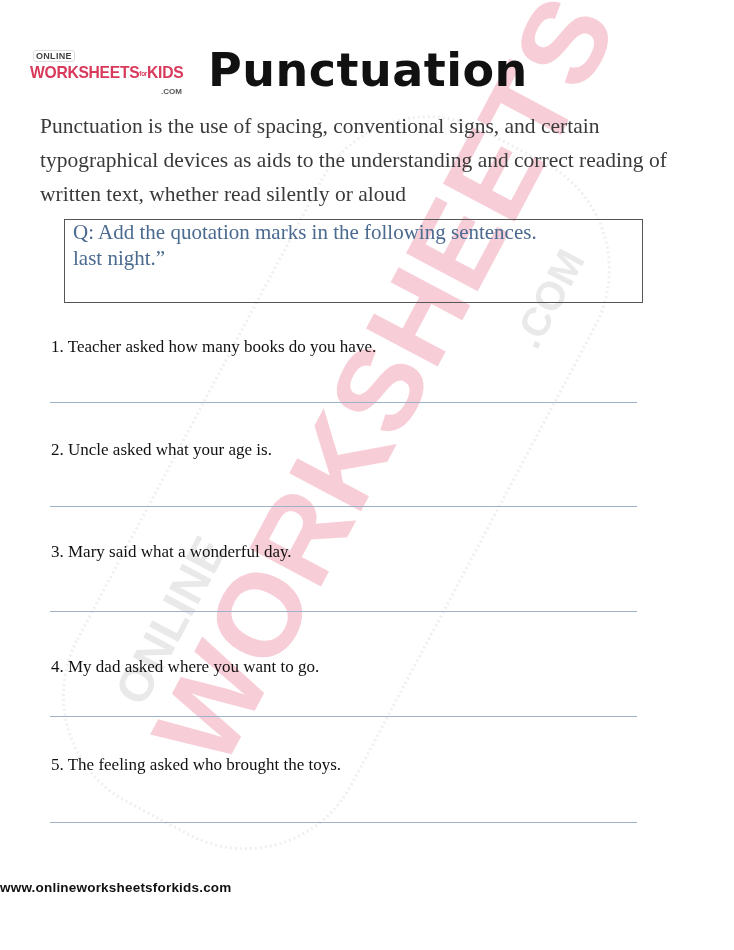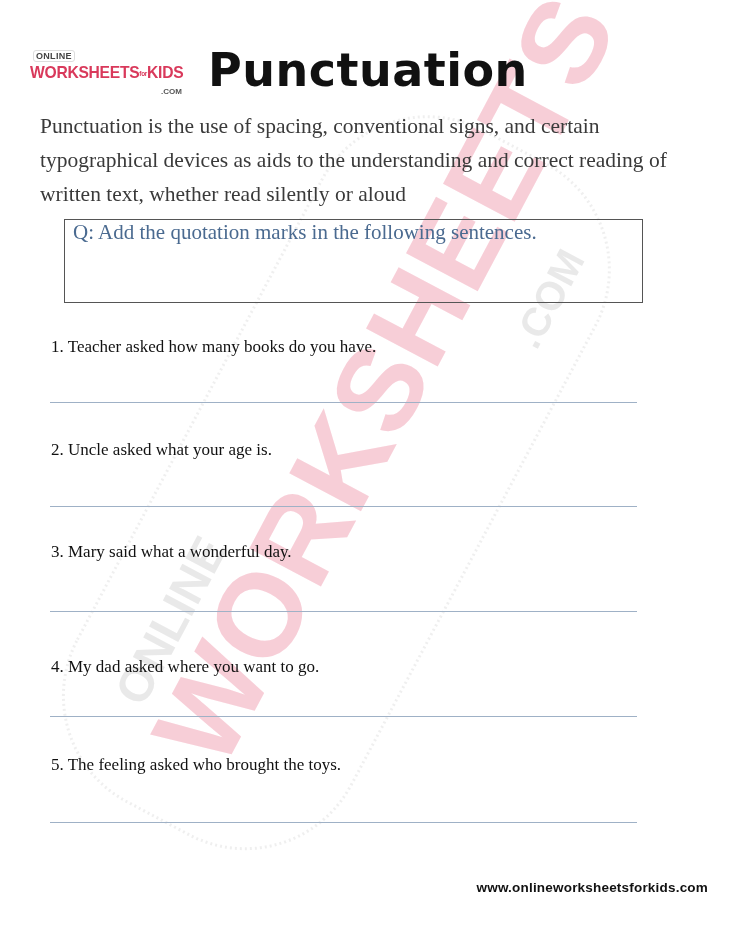--- a/index.html
+++ b/index.html
@@ -17,21 +17,21 @@
 
     .title { position: absolute; left: 208px; top: 40px; font-family: "DejaVu Sans", sans-serif; font-weight: bold; font-size: 46px; color: #111; letter-spacing: 0.5px; line-height: 60px; text-align: right; }
 
     .intro { position: absolute; left: 40px; top: 109px; width: 660px; text-align: left; font-size: 21.5px; line-height: 34px; color: #3a3a3a; }
 
     .qbox { position: absolute; left: 64px; top: 219px; width: 579px; height: 84px; border: 1.3px solid #555; box-sizing: border-box; padding: 0 0 0 8px; font-size: 21px; line-height: 25.5px; color: #4a6a90; }
 
     .question { position: absolute; left: 51px; font-size: 17px; color: #111; line-height: 20px; white-space: nowrap; text-align: center; }
     .answer-line { position: absolute; left: 50px; width: 587px; height: 0; border-top: 1.3px solid #9fb1c6; }
 
-    .footer { position: absolute; left: 0; width: 708px; top: 880px; text-align: right; font-family: "Liberation Sans", sans-serif; font-weight: bold; font-size: 13.5px; color: #111; letter-spacing: 0.2px; }
+    .footer { position: absolute; left: 0; width: 708px; top: 880px; text-align: left; font-family: "Liberation Sans", sans-serif; font-weight: bold; font-size: 13.5px; color: #111; letter-spacing: 0.2px; }
   </style>
 </head>
 <body>
 
 <svg class="watermark" viewBox="0 0 734 950">
   <g opacity="0.55">
     <g transform="translate(150,780) rotate(-62)">
       <rect x="-30" y="-130" width="760" height="310" rx="120" fill="none" stroke="#e3e3e3" stroke-width="3" stroke-dasharray="2 3"></rect>
       <text x="60" y="-40" font-family="Liberation Sans, sans-serif" font-weight="bold" font-size="48" fill="#d8d8d8">ONLINE</text>
       <text x="40" y="60" font-family="Liberation Sans, sans-serif" font-weight="bold" font-size="118" fill="#f2a7b8">WORKSHEETS</text>
@@ -45,20 +45,21 @@
   <span class="brand"><span>WORKSHEETS</span><span class="for">for</span><span>KIDS</span></span>
   <span class="com">.COM</span>
 </div>
 
 <div class="title">Punctuation</div>
 
 <div class="intro">Punctuation is the use of spacing, conventional signs, and certain typographical devices as aids to the understanding and correct reading of written text, whether read silently or aloud</div>
 
 <div class="qbox">
   <div>Q: Add the quotation marks in the following sentences.</div>
+  <div>last night.”</div>
 </div>
 
 <div class="question" style="top:337px;">
   <span>1.</span>
   <span>Teacher asked how many books do you have.</span>
 </div>
 <div class="answer-line" style="top:402px;"></div>
 
 <div class="question" style="top:440px;">
   <span>2.</span>

